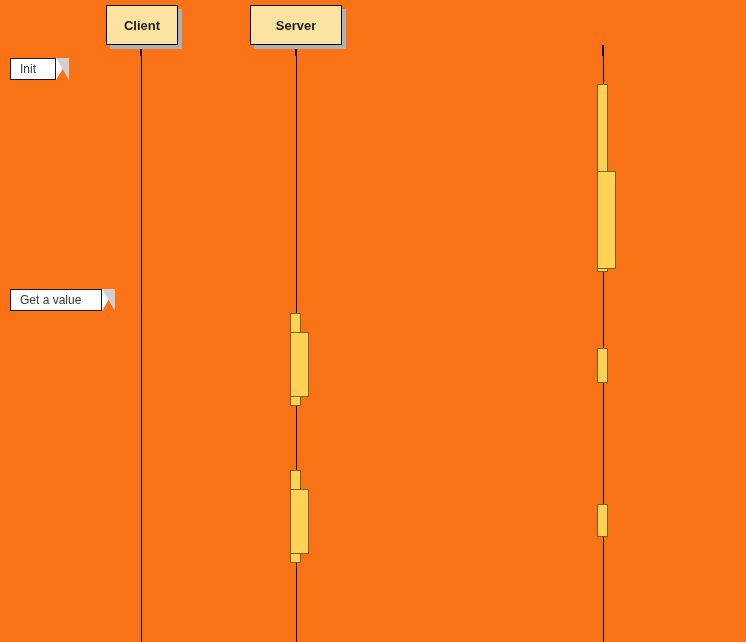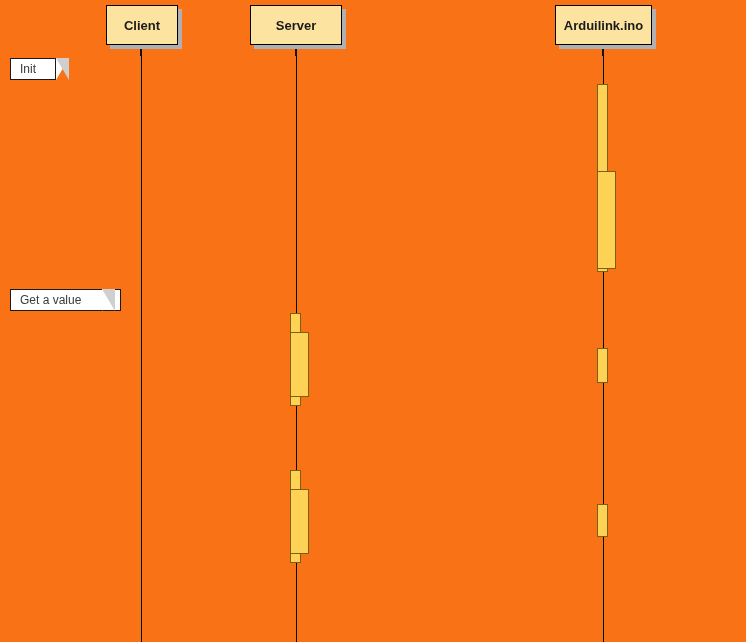--- a/index.html
+++ b/index.html
@@ -149,36 +149,30 @@
     </div>
   </div>
 
   <div class="participant" style="left:250px; top:5px; width:92px; height:40px;">
     <div class="shadow"></div>
     <div class="boxface">
       <span class="plabel">Server</span>
     </div>
   </div>
 
-  <div class="participant" style="left:555px; top:5px; width:97px; height:40px;">
-    <div class="shadow"></div>
-    <div class="boxface">
-      <span class="plabel">Arduilink.ino</span>
-    </div>
-  </div>
 
   <div class="divider" style="left:10px; top:58px; width:46px;">
     <div class="dbody" style="width:46px;">
       <span class="dlabel">Init</span>
     </div>
     <div class="fold" style="left:46px;"></div>
   </div>
 
   <div class="divider" style="left:10px; top:289px; width:92px;">
-    <div class="dbody" style="width:111px;">
+    <div class="dbody" style="width:92px;">
       <span class="dlabel">Get a value</span>
     </div>
     <div class="fold" style="left:92px;"></div>
   </div>
 
 
   <div class="activation" style="left:597px; top:84px;  width:11px; height:88px;"></div>
   <div class="activation" style="left:597px; top:262px; width:11px; height:10px;"></div>
   <div class="activation" style="left:597px; top:171px; width:19px; height:98px;"></div>
 

